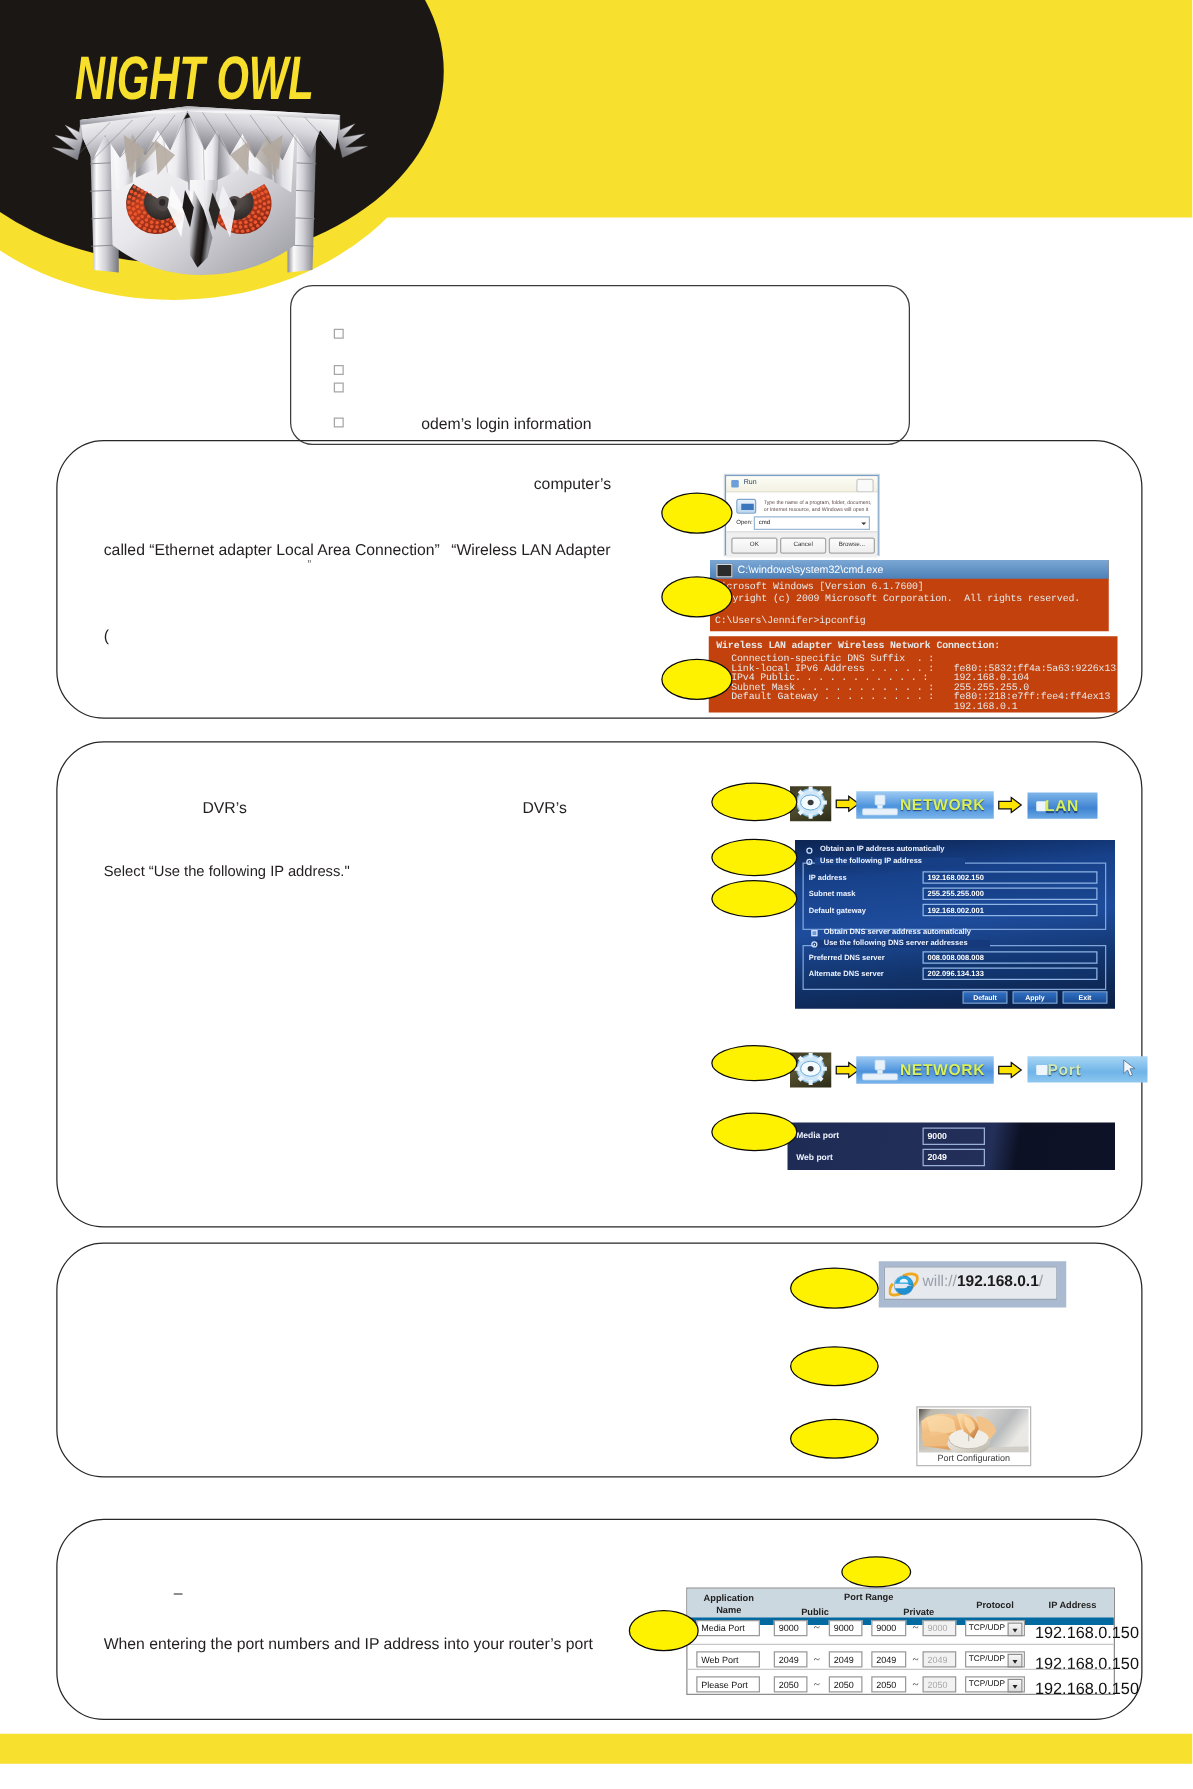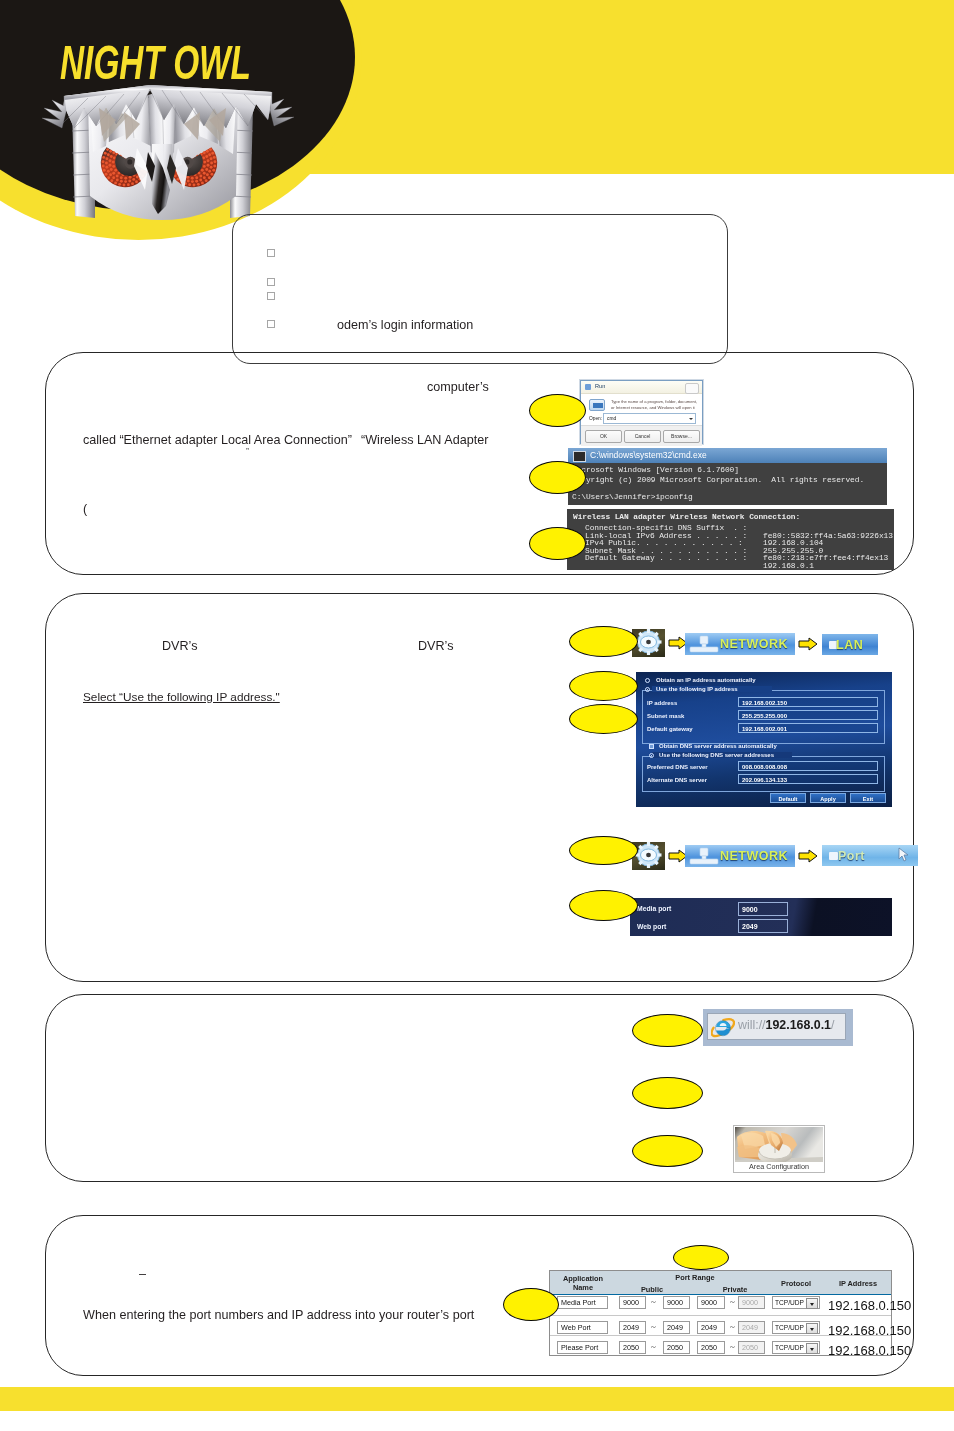--- a/index.html
+++ b/index.html
@@ -27,21 +27,21 @@
   .rundlg .glyph{position:absolute;left:8px;top:5px;width:14px;height:10px;background:linear-gradient(#eaf2fb,#bcd6ef);border:1px solid #7fa5cd;border-radius:2px;}
   .rundlg .glyph:after{content:"";position:absolute;left:3px;top:3px;width:10px;height:5px;background:#3a77bd;}
   .rundlg .openlbl{position:absolute;left:8px;top:22px;font-size:4.8px;color:#1f1f1f;}
   .rundlg .combo{position:absolute;left:22px;top:19px;right:6px;height:9px;border:1px solid #9bb8d4;background:#fff;}
   .rundlg .combo .val{position:absolute;left:3px;top:1.8px;font-size:4.8px;color:#111;}
   .rundlg .combo .arr{position:absolute;right:2px;top:3.5px;width:0;height:0;border-left:2px solid transparent;border-right:2px solid transparent;border-top:2.5px solid #333;}
   .rundlg .foot{background:#f0f0f0;height:20px;position:relative;border-top:1px solid #dcdcdc;}
   .rundlg .btn{position:absolute;top:4px;height:11px;width:35px;border:1px solid #a8a8a8;background:linear-gradient(#fcfcfc,#eeeeee);border-radius:2px;font-size:5px;color:#333;text-align:center;line-height:11px;}
 
   
-  .cmd1{background:#404040;}
+  .cmd1{background:#c2410c;}
   .cmd1 .bar{height:15px;background:linear-gradient(#7ba7d4,#4d81b8);position:relative;}
   .cmd1 .bar .ttl{position:absolute;left:22px;top:2px;font-size:8.5px;color:#fff;font-family:"Liberation Sans",sans-serif;}
   .cmd1 .bar .ico{position:absolute;left:5px;top:2.5px;width:11px;height:9px;background:#2b2b2b;border:1px solid #cfd9e4;}
 
   
   .gearbox{position:absolute;background:linear-gradient(160deg,#3e3a24,#55502f 45%,#2a2a18);box-sizing:border-box;}
   .arrowy{position:absolute;}
   .navbtn{position:absolute;box-sizing:border-box;}
   .navbtn .lbl{position:absolute;left:0;right:0;text-align:center;font-weight:bold;font-size:12.5px;color:#d9f05a;letter-spacing:0.5px;text-shadow:0 1px 1px #1d3f6d;}
   
@@ -61,21 +61,21 @@
   .urlbar .txt b{color:#1b1b1b;font-weight:bold;}
   .loginbox{position:absolute;background:#c3d0dd;box-sizing:border-box;}
   .loginbox .h{position:absolute;left:11px;top:9px;font-size:8.4px;white-space:nowrap;font-weight:bold;color:#3d4a5c;}
   .loginbox .l{position:absolute;left:11px;font-size:8.4px;white-space:nowrap;font-weight:bold;color:#3d4a5c;}
   .loginbox .i{position:absolute;left:62px;width:78px;height:11px;background:#fff;border:1px solid #aab6c4;box-sizing:border-box;}
   .pcfg{position:absolute;border:1px solid #b9b9b9;background:#fff;box-sizing:border-box;}
   .pcfg .cap{position:absolute;left:0;right:0;bottom:1px;text-align:center;font-size:7.2px;color:#3a3a3a;font-family:"Liberation Sans",sans-serif;}
 
   
   .ptbl{position:absolute;background:#fff;border:1px solid #8d8d8d;box-sizing:border-box;font-family:"Liberation Sans",sans-serif;}
-  .ptbl .hd{position:absolute;left:0;right:0;top:0;height:23px;background:#ccd8e0;border-bottom:1px solid #0369a1;}
+  .ptbl .hd{position:absolute;left:0;right:0;top:0;height:23px;background:#ccd8e0;border-bottom:6px solid #0369a1;}
   .ptbl .hc{position:absolute;font-size:7.4px;font-weight:bold;color:#222;text-align:center;line-height:1.25;}
   .ptbl .row{position:absolute;left:0;right:0;height:20px;}
   .ptbl .fld{position:absolute;border:1px solid #9a9a9a;background:#fff;box-sizing:border-box;font-size:7.2px;color:#111;height:13px;line-height:12px;padding-left:3px;}
   .ptbl .fld.dim{color:#a8a8a8;background:#f2f2f2;}
   .ptbl .tilde{position:absolute;font-size:9px;color:#333;font-family:"Liberation Serif",serif;line-height:1;}
   .ptbl .sel{position:absolute;border:1px solid #9a9a9a;background:#fff;box-sizing:border-box;font-size:6.6px;color:#111;height:13px;line-height:12px;padding-left:2px;}
   .ptbl .sel .dd{position:absolute;right:1px;top:1px;width:10px;height:9px;background:linear-gradient(#f6f6f6,#dcdcdc);border:1px solid #8d8d8d;}
   .ptbl .sel .dd:after{content:"";position:absolute;left:2.5px;top:3.5px;border-left:2.5px solid transparent;border-right:2.5px solid transparent;border-top:3px solid #222;}
   .ptbl .ip{position:absolute;font-size:13px;color:#111;}
   .ptbl .sep{position:absolute;left:0;right:0;height:1px;background:#c8c8c8;}
@@ -379,21 +379,21 @@
         <g fill="#b3a89e" opacity="0.85">
           <path d="M99 108 L116 120 L102 136 Z"></path>
           <path d="M124 112 L140 124 L126 140 Z"></path>
           <path d="M200 112 L184 124 L198 140 Z"></path>
           <path d="M226 108 L209 120 L223 136 Z"></path>
         </g>
       </g>
     </g>
   </svg>
 
-  <div class="box1" style="left:232px;top:214px;width:496px;height:150px;">
+  <div class="box1" style="left:232px;top:228px;width:496px;height:128px;">
     <div class="bullet" style="left:34px;top:34px;"></div>
     <div class="bullet" style="left:34px;top:63px;"></div>
     <div class="bullet" style="left:34px;top:77px;"></div>
     <div class="bullet" style="left:34px;top:105px;"></div>
     <div class="t" style="left:104px;top:104px;">odem’s login information</div>
   </div>
 
   <div class="sec" style="left:45px;top:352px;width:869px;height:223px;"></div>
   <div class="t" style="left:427px;top:381px;">computer’s</div>
   <div class="t" style="left:83px;top:434px;">called “Ethernet adapter Local Area Connection”</div>
@@ -447,21 +447,21 @@
     <div class="cmdtxt" style="left:18px;top:36.5px;">Subnet Mask . . . . . . . . . . . :</div>
     <div class="cmdtxt" style="left:196px;top:36.5px;">255.255.255.0</div>
     <div class="cmdtxt" style="left:18px;top:44px;">Default Gateway . . . . . . . . . :</div>
     <div class="cmdtxt" style="left:196px;top:44px;">fe80::218:e7ff:fee4:ff4ex13</div>
     <div class="cmdtxt" style="left:196px;top:51.5px;">192.168.0.1</div>
   </div>
 
   <div class="sec" style="left:45px;top:593px;width:869px;height:389px;"></div>
   <div class="t" style="left:162px;top:640px;">DVR’s</div>
   <div class="t" style="left:418px;top:640px;">DVR’s</div>
-  <div class="t" style="left:83px;top:692px;font-size:11.8px;text-decoration:underline;">Select “Use the following IP address."</div>
+  <div class="t" style="left:83px;top:692px;font-size:11.8px;">Select “Use the following IP address."</div>
 
   <div class="ell" style="left:569px;top:626px;width:69px;height:31px;"></div>
   <div class="gearbox" style="left:632px;top:629px;width:33px;height:28px;">
     <svg viewBox="0 0 33 28" width="33" height="28">
       <g transform="translate(16.5,13)">
         <circle r="11" fill="#cfe6f7" stroke="#7fb6de" stroke-width="1"></circle>
         <g fill="#e8f4fd">
           <rect x="-1.6" y="-13" width="3.2" height="4"></rect>
             <rect x="-1.6" y="9" width="3.2" height="4"></rect>
           <rect x="-13" y="-1.6" width="4" height="3.2"></rect>
@@ -647,21 +647,21 @@
       <path d="M46 6 C54 6 60 11 62 18 L56 26 L48 18 Z" fill="#f2c289"></path>
 
       <ellipse cx="40" cy="28" rx="17" ry="9" fill="url(#gMouse)"></ellipse>
       <ellipse cx="40" cy="24" rx="16" ry="8" fill="#f0eee7"></ellipse>
       <path d="M40 16 L40 26" stroke="#b6b2a8" stroke-width="0.9"></path>
       <path d="M24 24 A16 8 0 0 0 56 24" fill="none" stroke="#bfbbb1" stroke-width="0.8"></path>
 
       <path d="M34 4 C42 4 47 9 48 16 L44 24 L36 18 L33 10 Z" fill="url(#gSkin)"></path>
       <path d="M36 6 C42 7 45 11 45 16 L41 20 L37 13 Z" fill="#fbdcab" opacity="0.8"></path>
     </svg>
-    <div class="cap">Area Configuration</div>
+    <div class="cap">Port Configuration</div>
   </div>
 
   <div class="sec" style="left:45px;top:1215px;width:869px;height:161px;"></div>
   <div class="t" style="left:139px;top:1268px;">–</div>
   <div class="t" style="left:83px;top:1309px;">When entering the port numbers and IP address into your router’s port</div>
   <div class="ell" style="left:673px;top:1245px;width:56px;height:25px;"></div>
 
   <div class="ptbl" style="left:549px;top:1270px;width:343px;height:86px;">
     <div class="hd">
       <div class="hc" style="left:4px;top:3px;width:58px;"><span>Application</span><br><span>Name</span></div>

